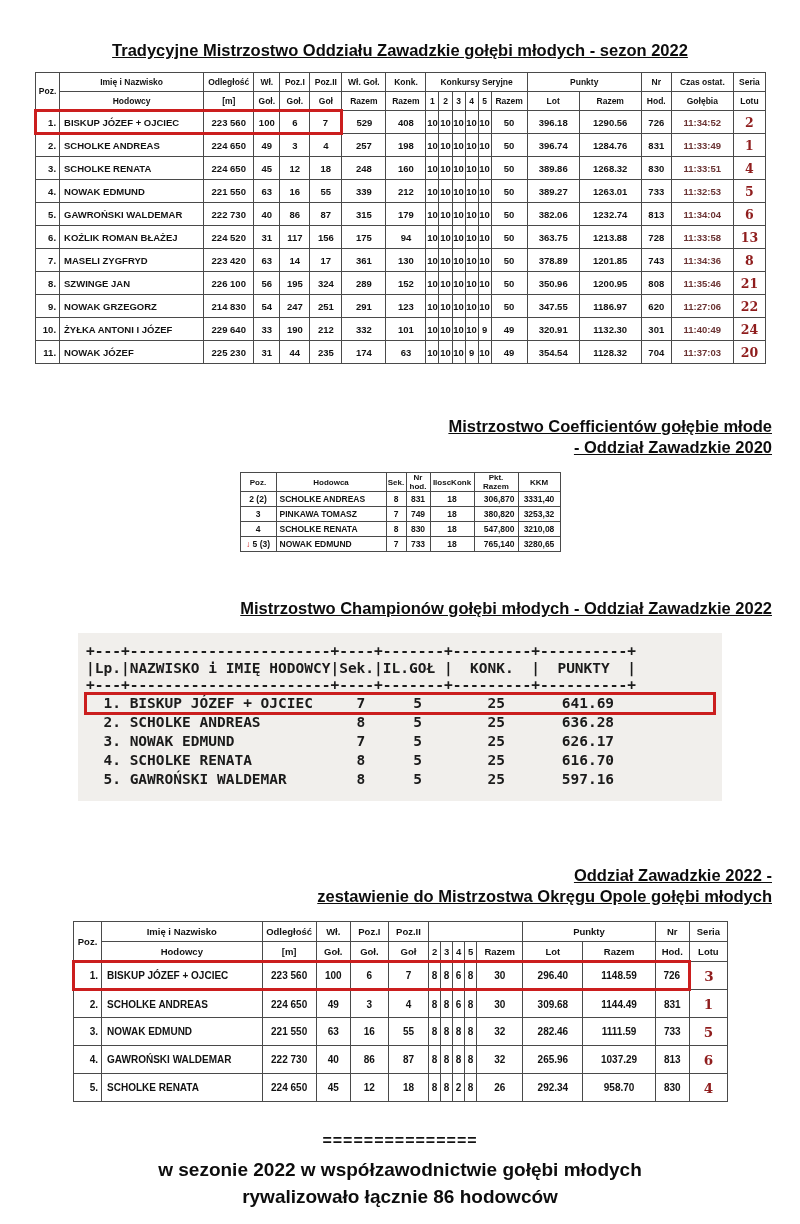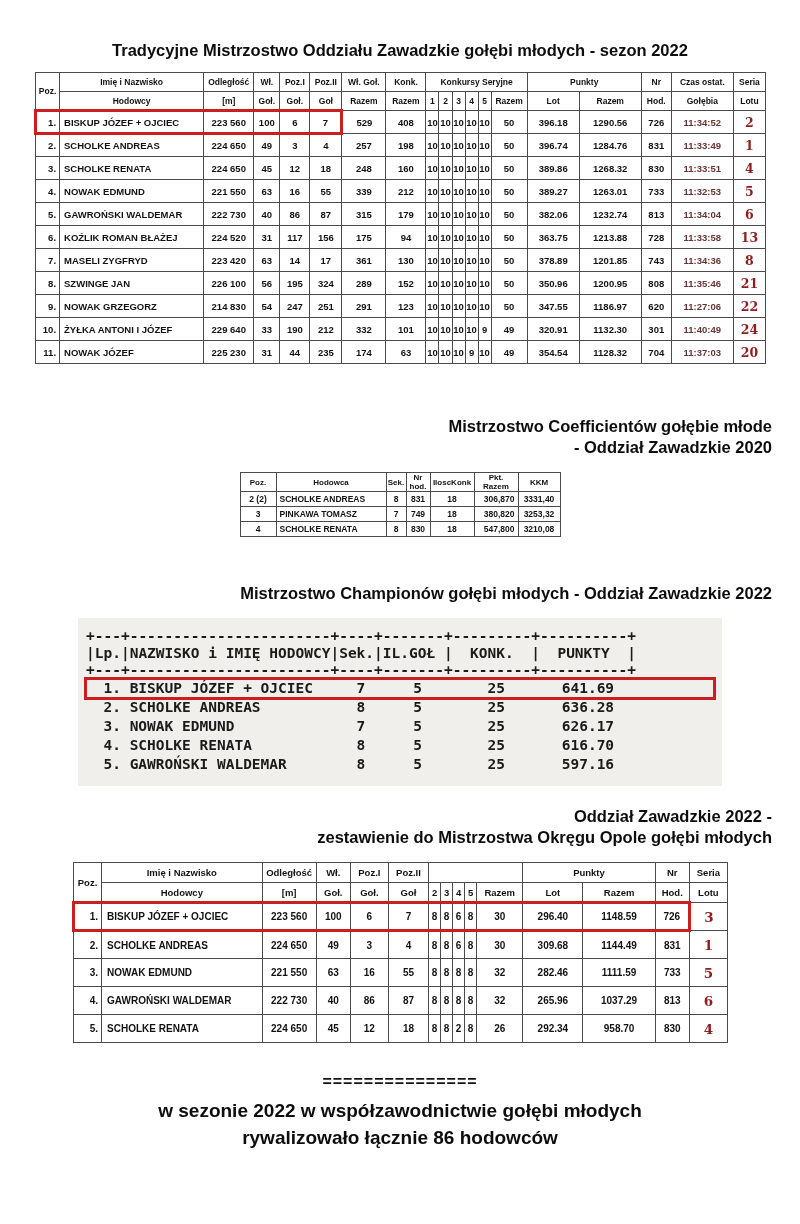--- a/index.html
+++ b/index.html
@@ -12,20 +12,21 @@
   }
   .page { width: 800px; min-height: 1224px; padding: 40px 28px 26px; }
 
   .title {
     text-align: center;
     font-weight: bold;
     font-size: 16.5px;
     line-height: 21px;
     margin: 0 0 11px 0;
     color: #0d0d0d;
+    text-decoration: underline;
   }
 
   table { border-collapse: collapse; table-layout: fixed; margin: 0 auto; }
   th, td {
     border: 1px solid #4a4a4a;
     font-weight: bold;
     padding: 1px 2px;
     overflow: hidden;
     white-space: nowrap;
     text-align: center;
@@ -82,21 +83,21 @@
   .t4 .seria { font-size: 13.5px; }
 
   
   .hl-l { border-top: 3px solid #cb1e1e; border-bottom: 3px solid #cb1e1e; border-left: 3px solid #cb1e1e; }
   .hl-m { border-top: 3px solid #cb1e1e; border-bottom: 3px solid #cb1e1e; }
   .hl-r { border-top: 3px solid #cb1e1e; border-bottom: 3px solid #cb1e1e; border-right: 3px solid #cb1e1e; }
   .hl-box { outline: 3px solid #cb1e1e; outline-offset: -1px; }
 
   .sec2 { margin-top: 52px; }
   .sec3 { margin-top: 46px; }
-  .sec4 { margin-top: 20px; }
+  .sec4 { margin-top: 64px; }
   .title-gap { margin-bottom: 14px; text-align: right; }
 
   .footer { margin-top: 30px; }
   .eq { text-align: center; font-weight: bold; font-size: 16px; letter-spacing: 1px; margin-bottom: 6px; }
   .fline { text-align: center; font-weight: bold; font-size: 19px; line-height: 27px; color: #0d0d0d; }
 </style>
 </head>
 <body>
 
 <div class="page">
@@ -467,20 +468,29 @@
           <tr>
             <td><span class="arrow"></span> <span>4</span></td>
             <td class="name">SCHOLKE RENATA</td>
             <td>8</td>
             <td>830</td>
             <td>18</td>
             <td class="pkt">547,800</td>
             <td>3210,08</td>
           </tr>
 
+          <tr>
+            <td><span class="arrow">↓</span> <span>5 (3)</span></td>
+            <td class="name">NOWAK EDMUND</td>
+            <td>7</td>
+            <td>733</td>
+            <td>18</td>
+            <td class="pkt">765,140</td>
+            <td>3280,65</td>
+          </tr>
         </tbody>
     </table>
   </div>
 
   <div class="sec3">
     <h2 class="title title-gap">Mistrzostwo Championów gołębi młodych - Oddział Zawadzkie 2022</h2>
     <div class="ascii">
       <pre>+---+-----------------------+----+-------+---------+----------+</pre>
       <pre>|Lp.|NAZWISKO i IMIĘ HODOWCY|Sek.|IL.GOŁ |  KONK.  |  PUNKTY  |</pre>
       <pre>+---+-----------------------+----+-------+---------+----------+</pre>

